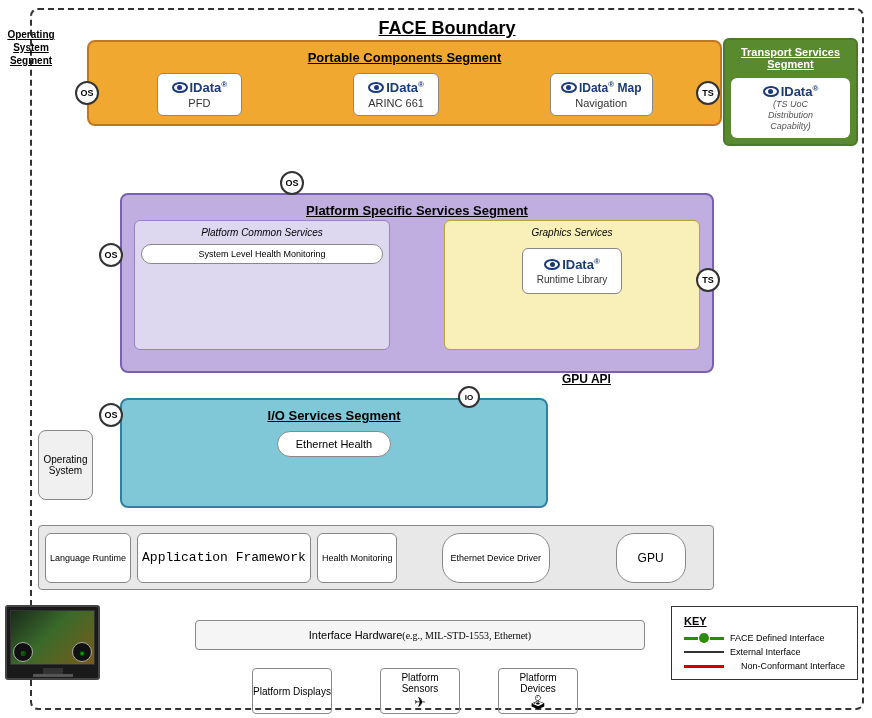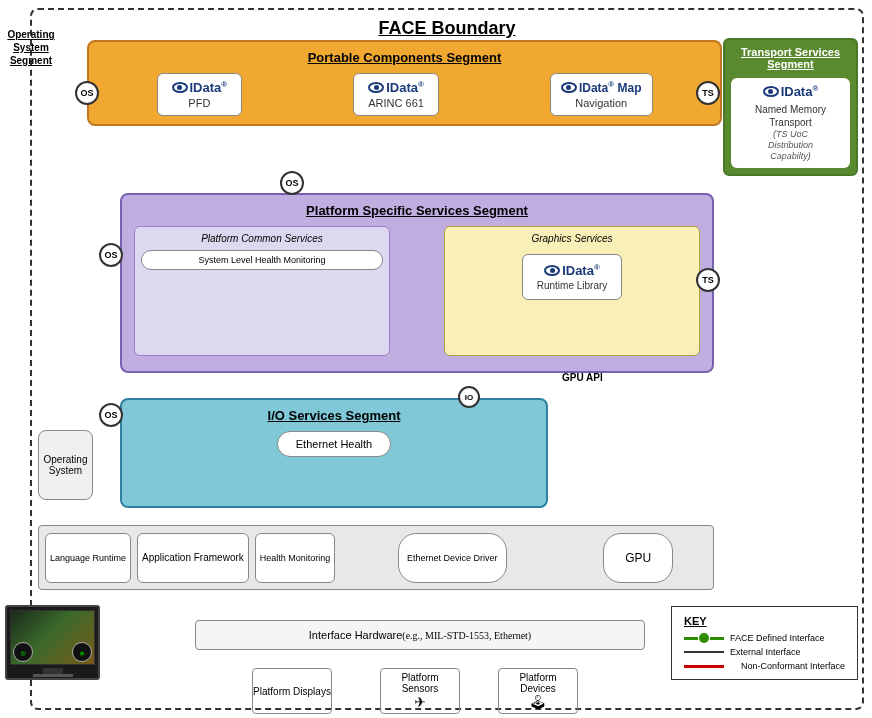--- a/index.html
+++ b/index.html
@@ -90,24 +90,25 @@
       border-radius: 50%;
       display: flex;
       align-items: center;
       justify-content: center;
       font-size: 8px;
       font-weight: bold;
       z-index: 10;
     }
     .gpu-api-label {
       position: absolute;
-      font-size: 10px;
+      font-size: 12px;
       font-weight: bold;
       text-align: center;
       line-height: 1.2;
+      text-decoration: underline;
     }
   </style>
 </head>
 <body>
 
 <svg class="svg-overlay" xmlns="http://www.w3.org/2000/svg">
 
   <line x1="98" y1="65" x2="98" y2="560" stroke="#333" stroke-width="1.5"></line>
 
   <line x1="98" y1="183" x2="700" y2="183" stroke="#2e8b00" stroke-width="4"></line>
@@ -164,21 +165,20 @@
     <div style="font-size:11px; font-weight:bold; text-align:center; text-decoration:underline; margin-bottom:8px;">Transport Services
 Segment</div>
     <div style="background:#fff; border-radius:6px; padding:6px; text-align:center;">
 
       <div style="display:flex; align-items:center; justify-content:center; gap:2px; font-size:13px; font-weight:bold; color:#1a3a7a;">
         <div style="width:16px;height:11px;border-radius:50%;border:2px solid #1a3a7a;display:inline-flex;align-items:center;justify-content:center;">
           <div style="width:5px;height:5px;background:#1a3a7a;border-radius:50%;"></div>
         </div>
         <span>IData<sup style="font-size:8px;">®</sup></span>
       </div>
-      <div style="font-size:10px; color:#333; margin-top:4px; line-height:1.3;">Named Memory<br>Transport</div>
       <div style="font-size:9px; color:#555; font-style:italic; line-height:1.2;">(TS UoC<br>Distribution<br>Capabilty)</div>
     </div>
   </div>
 
   <div style="position:absolute; top:40px; left:87px; right:150px; background:#f0a830; border:2px solid #c07820; border-radius:8px; padding:8px 12px;">
     <div style="font-size:13px; font-weight:bold; text-align:center; text-decoration:underline; margin-bottom:8px;">Portable Components Segment</div>
     <div style="display:flex; justify-content:space-around; align-items:center;">
 
       <div style="background:#fff; border:1.5px solid #888; border-radius:6px; padding:6px 14px; text-align:center;">
         <div style="display:flex;align-items:center;justify-content:center;gap:2px;font-size:13px;font-weight:bold;color:#1a3a7a;">
@@ -218,21 +218,21 @@
 
   <div class="ts-circle" style="top:81px; right:152px;">
     <span>TS</span>
   </div>
 
   <div class="os-circle" style="top:171px; left:280px;">
     <span>OS</span>
   </div>
 
   <div style="position:absolute; top:193px; left:120px; right:158px; background:#c0aee0; border:2px solid #7a60b0; border-radius:8px; padding:8px 12px; height:180px;">
-    <div style="font-size:13px; font-weight:bold; text-align:center; text-decoration:underline; margin-bottom:8px;">Platform Specific Services Segment</div>
+    <div style="font-size:13px; font-weight:bold; text-align:center; text-decoration:underline; margin-bottom:2px;">Platform Specific Services Segment</div>
     <div style="display:flex; gap:10px; height:130px;">
 
       <div style="flex:1; background:#ddd8f0; border:1.5px solid #9a80c8; border-radius:6px; padding:6px;">
         <div style="font-size:10px; text-align:center; margin-bottom:6px; font-style:italic;">Platform Common Services</div>
         <div style="background:#fff; border:1px solid #888; border-radius:12px; padding:4px 8px; font-size:9px; text-align:center; margin-bottom:5px;">System Level Health Monitoring</div>
       </div>
 
       <div style="flex:1; background:#f8f0b8; border:1.5px solid #b8a040; border-radius:6px; padding:6px; display:flex; flex-direction:column; align-items:center;margin-left:44px;">
         <div style="font-size:10px; text-align:center; margin-bottom:6px; font-style:italic;">Graphics Services</div>
         <div style="background:#fff; border:1.5px solid #888; border-radius:6px; padding:8px 14px; text-align:center; margin-top:4px;">
@@ -273,21 +273,21 @@
     </div>
   </div>
 
   <div class="os-circle" style="top:403px; left:99px;">
     <span>OS</span>
   </div>
 
   <div style="position:absolute; top:525px; left:38px; right:158px; height:65px; background:#e8e8e8; border:1.5px solid #888; border-radius:4px; display:flex; align-items:center; padding:6px; gap:6px;">
     <div style="background:#fff; border:1.5px solid #888; border-radius:6px; text-align:center; font-size:9px; padding:6px 4px; min-width:55px; height:50px; display:flex; align-items:center; justify-content:center;">Language
 Runtime</div>
-    <div style="background:#fff; border:1.5px solid #888; border-radius:6px; text-align:center; font-size:10px; padding:6px 4px; min-width:60px; height:50px; display:flex; align-items:center; justify-content:center;">Application
+    <div style="background:#fff; border:1.5px solid #888; border-radius:6px; text-align:center; font-size:13px; padding:6px 4px; min-width:60px; height:50px; display:flex; align-items:center; justify-content:center;font-family:Liberation Mono, monospace;">Application
 Framework</div>
     <div style="background:#fff; border:1.5px solid #888; border-radius:6px; text-align:center; font-size:9px; padding:6px 4px; min-width:55px; height:50px; display:flex; align-items:center; justify-content:center;">Health
 Monitoring</div>
     <div style="flex:0.3;"></div>
     <div style="background:#fff; border:1.5px solid #888; border-radius:18px; text-align:center; font-size:9px; padding:6px 8px; min-width:70px; height:50px; display:flex; align-items:center; justify-content:center;">Ethernet
 Device Driver</div>
     <div style="flex:0.5;"></div>
 
     <div style="background:#fff; border:1.5px solid #888; border-radius:18px; text-align:center; font-size:12px; padding:6px 18px; height:50px; display:flex; align-items:center; justify-content:center; min-width:70px;">GPU</div>
   </div>

